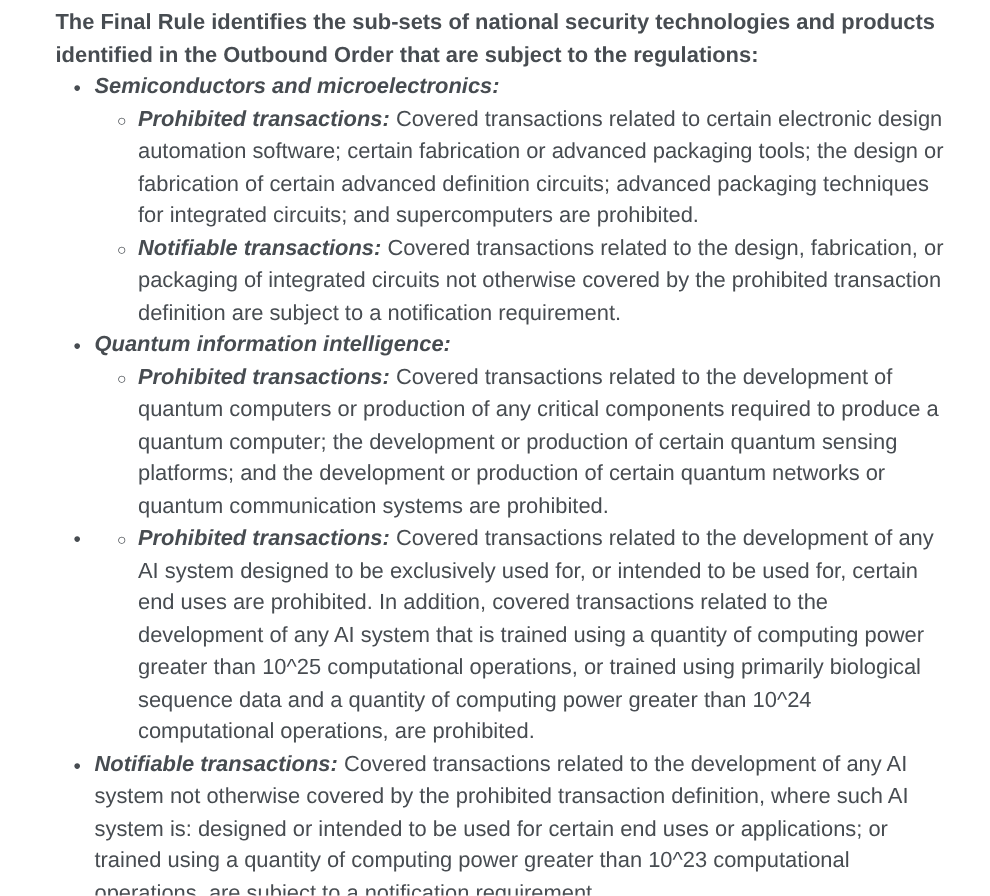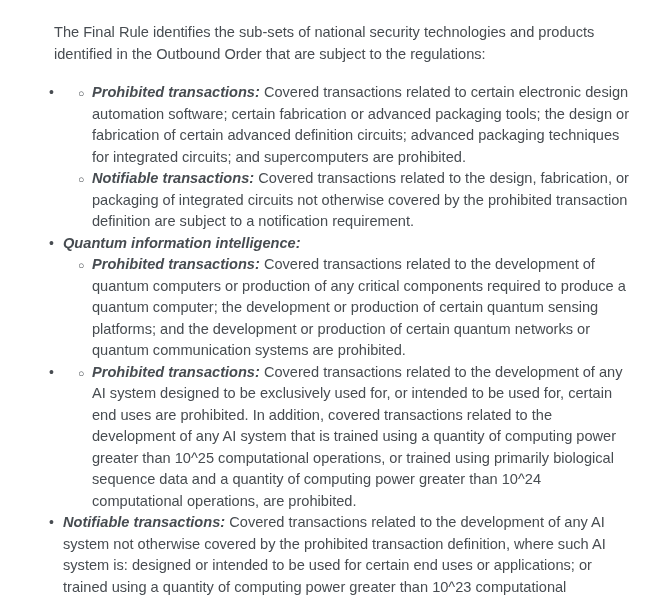--- a/index.html
+++ b/index.html
@@ -26,23 +26,24 @@
   }
   h1.page-title {
     margin: 1px 0 13px 0;
     font-size: 16.5px;
     line-height: 20px;
     font-weight: 700;
     letter-spacing: 1.3px;
     color: var(--heading);
   }
   .intro {
-    margin: 17px;
+    margin: 0;
     font-size: 14.6px;
     line-height: 21.5px;
+    font-weight: bold;
   }
   ul.tech-list {
     margin: 0;
     padding: 0;
     list-style: none;
     font-size: 14.6px;
     line-height: 21.5px;
   }
   ul.tech-list li {
     position: relative;
@@ -68,20 +69,21 @@
 
 <main class="page">
 
 
   <p class="intro">The Final Rule identifies the sub-sets of national security technologies and products identified in the Outbound Order that are subject to the regulations:</p>
 
   <ul class="tech-list">
 
     <li class="l1">
       <span class="marker">•</span>
+      <span class="cat-title">Semiconductors and microelectronics:</span>
     </li>
     <li class="l2">
       <span class="marker">○</span>
       <span class="lead">Prohibited transactions:</span>
       <span class="txt">Covered transactions related to certain electronic design automation software; certain fabrication or advanced packaging tools; the design or fabrication of certain advanced definition circuits; advanced packaging techniques for integrated circuits; and supercomputers are prohibited.</span>
     </li>
     <li class="l2">
       <span class="marker">○</span>
       <span class="lead">Notifiable transactions:</span>
       <span class="txt">Covered transactions related to the design, fabrication, or packaging of integrated circuits not otherwise covered by the prohibited transaction definition are subject to a notification requirement.</span>

